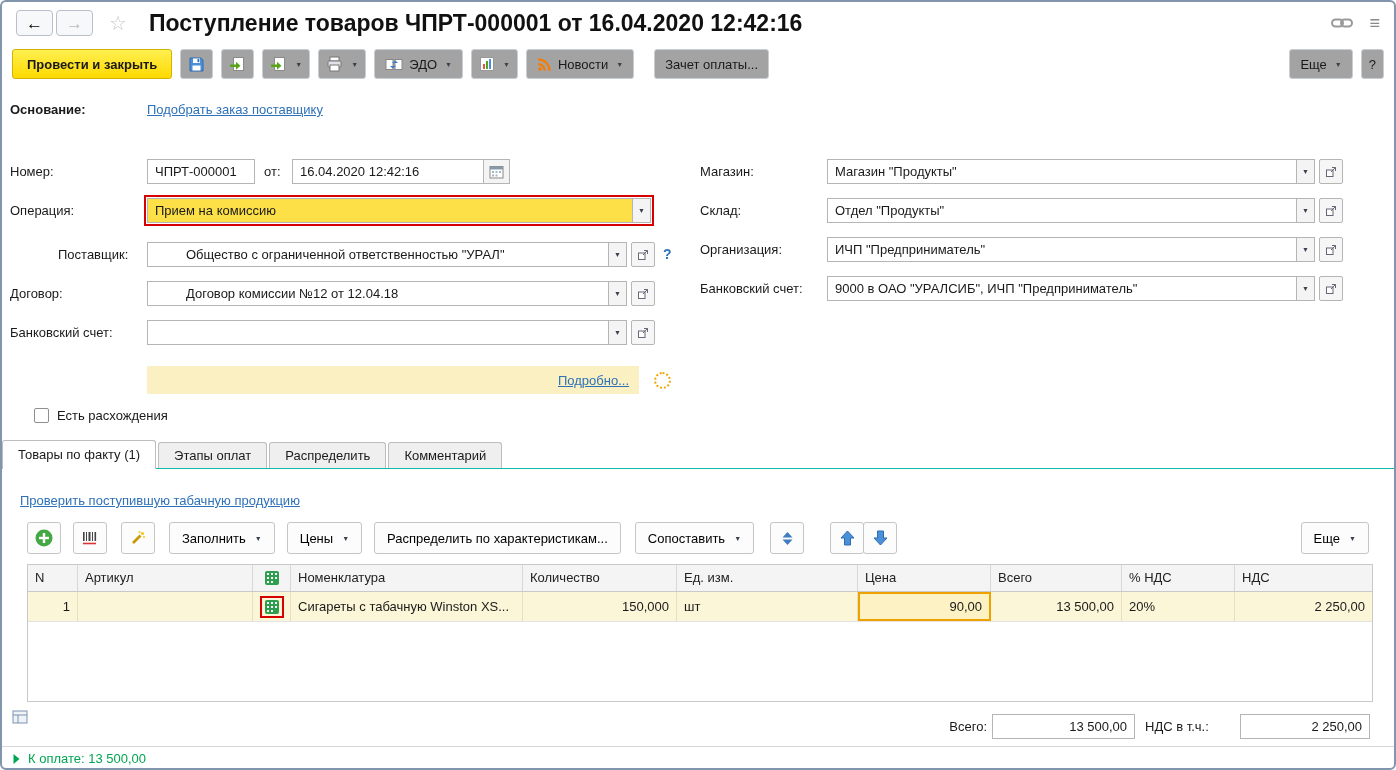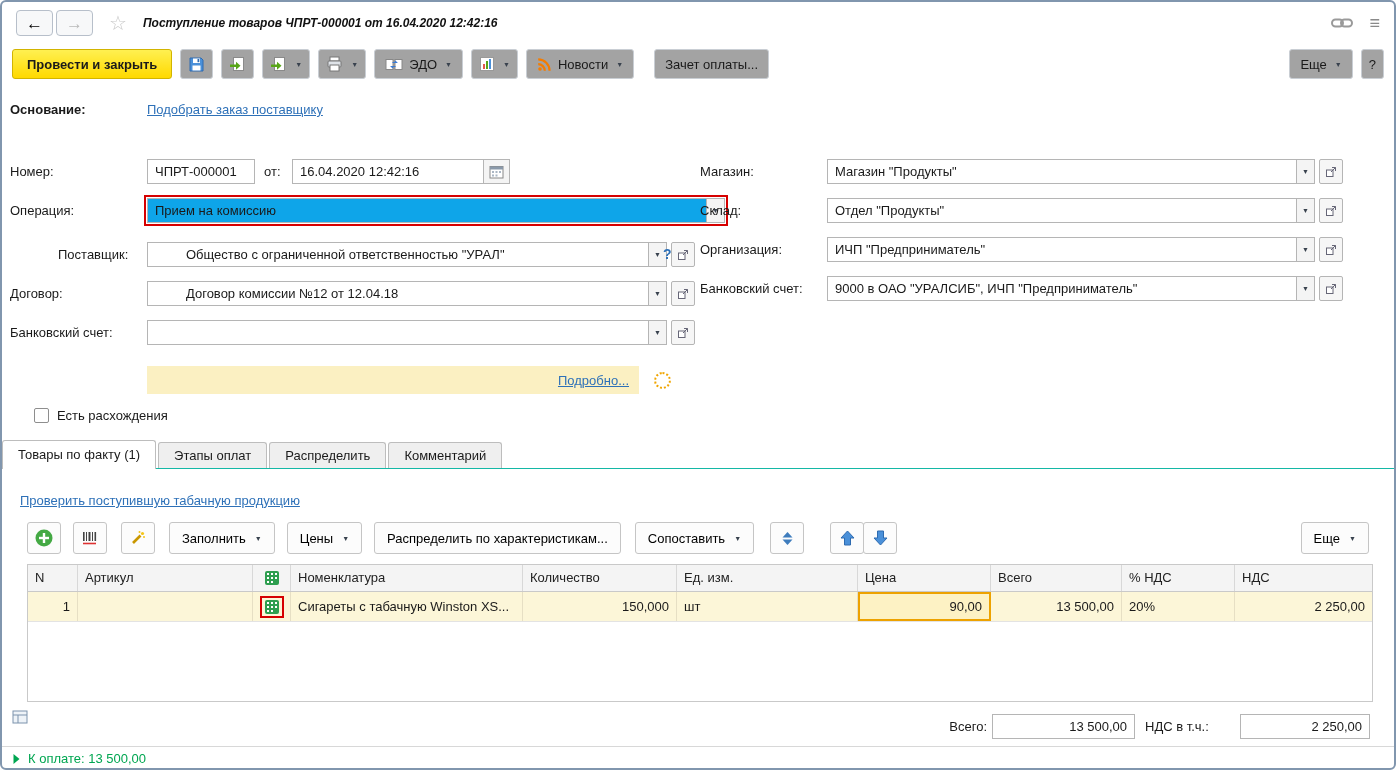--- a/index.html
+++ b/index.html
@@ -8,21 +8,21 @@
   .window { position:relative; width:1396px; height:770px; background:#fff;
             border:2px solid #8196ae; border-radius:6px; overflow:hidden; }
 
   
   .titlebar { position:absolute; top:0; left:0; right:0; height:42px; display:flex; align-items:center; padding:0 14px; }
   .nav-group { display:flex; gap:3px; }
   .nav-btn { width:37px; height:26px; border:1px solid #b7bfca; border-radius:4px; background:#f7f8f9;
              font-size:17px; line-height:1; display:flex; align-items:center; justify-content:center; cursor:pointer; }
   .nav-btn.disabled { color:#b9b9b9; }
   .star { font-size:20px; color:#c9c9c9; margin-left:16px; cursor:pointer; }
-  .title { font-size:12px; font-weight:bold; color:#111; margin-left:16px; white-space:nowrap;font-style:italic; }
+  .title { font-size:23px; font-weight:bold; color:#111; margin-left:22px; white-space:nowrap; }
   .tspacer { flex:1; }
   .tb-ico { display:flex; align-items:center; margin-left:16px; cursor:pointer; }
   .menu-glyph { font-size:18px; color:#8a8a8a; }
 
   
   .cmdbar { position:absolute; top:44px; left:0; right:0; height:36px; display:flex; align-items:center; padding:0 10px; gap:8px; }
   .btn { height:30px; border:1px solid #c9ced4; border-radius:3px; background:#a3a3a3; display:flex; align-items:center;
          justify-content:center; gap:6px; padding:0 10px; font-family:inherit; font-size:13px; color:#1a1a1a; cursor:pointer; white-space:nowrap; }
   .btn.icon-only { padding:0 7px; }
   .btn-primary { background:linear-gradient(#fff051,#ffd900); border:1px solid #d2b400; font-weight:bold; padding:0 14px; }
@@ -46,28 +46,28 @@
   
   #lbl-basis   { top:95px;  left:8px;font-weight:bold; }
   #link-basis  { top:95px;  left:145px; }
   #lbl-number  { top:157px; left:8px; }
   #fld-number  { top:157px; left:145px; }  #fld-number .inp { width:108px; }
   #lbl-date    { top:157px; left:262px; }
   #fld-date    { top:157px; left:290px; }  #fld-date .inp { width:192px; }
   .cal-btn { width:26px; border:1px solid #b5b5b5; border-left:none; background:#f4f4f4; display:flex; align-items:center; justify-content:center; cursor:pointer; }
   #lbl-operation { top:196px; left:8px; }
   #op-wrap { top:193px; left:142px; border:2px solid #d60000; padding:1px; display:flex; }
-  #op-wrap .inp { width:560px; background:#0ea5e9; }
+  #op-wrap .inp { width:486px; background:#fde047; }
   #lbl-supplier { top:240px; left:8px;margin-left:48px; }
   #fld-supplier { top:240px; left:145px; }
   #lbl-contract { top:279px; left:8px; }
   #fld-contract { top:279px; left:145px; }
   #lbl-bank     { top:318px; left:8px; }
   #fld-bank     { top:318px; left:145px; }
-  .w-left .inp { width:502px;padding-left:38px; }
+  .w-left .inp { width:462px;padding-left:38px; }
   #supplier-hint { top:240px; left:661px; }
 
   
   #lbl-store { top:157px; left:698px; }  #fld-store { top:157px; left:825px; }
   #lbl-wh    { top:196px; left:698px; }  #fld-wh    { top:196px; left:825px; }
   #lbl-org   { top:235px; left:698px; }  #fld-org   { top:235px; left:825px; }
   #lbl-obank { top:274px; left:698px; }  #fld-obank { top:274px; left:825px; }
   .w-right .inp { width:470px; }
 
   

